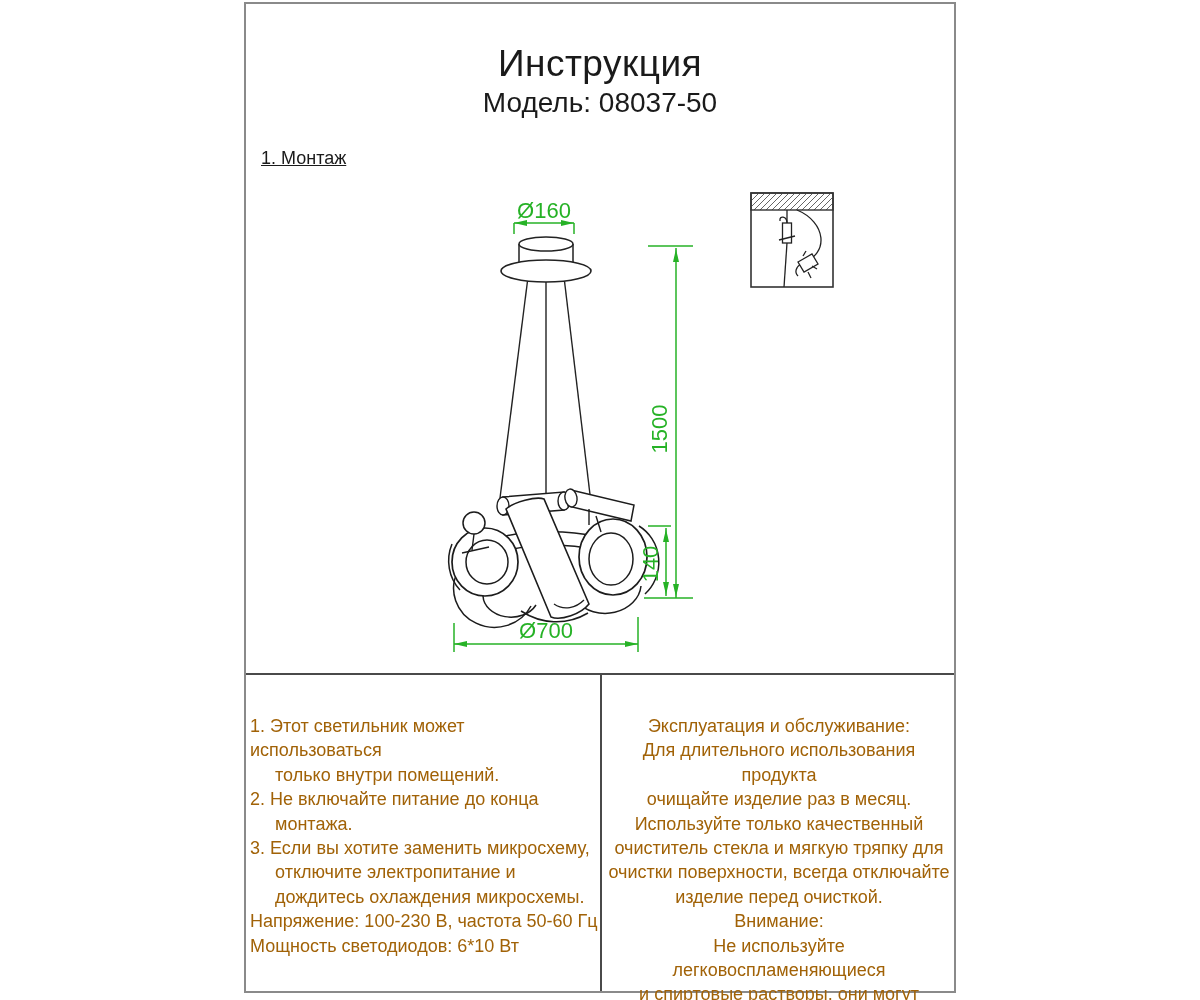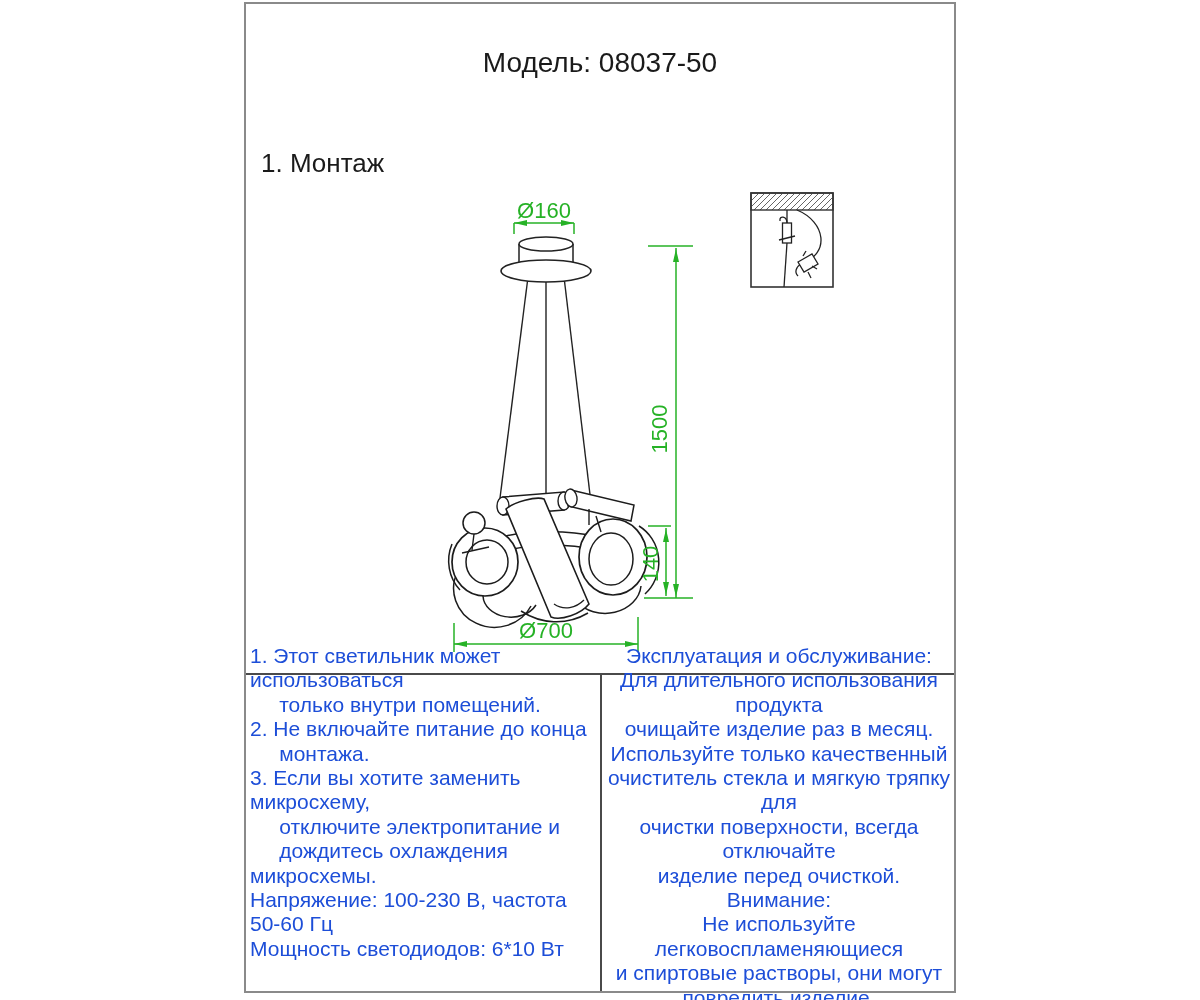--- a/index.html
+++ b/index.html
@@ -8,37 +8,38 @@
     font-family:"Liberation Sans","DejaVu Sans",sans-serif;color:#1a1a1a;
     overflow:hidden;
   }
   .page{
     position:absolute;left:244px;top:2px;width:712px;height:991px;
     box-sizing:border-box;border:2px solid #8a8a8a;background:#ffffff;
   }
   .title-block{position:absolute;left:0;top:40px;width:100%;text-align:center;}
   .doc-title{font-size:37px;line-height:40px;letter-spacing:0.5px;}
   .doc-model{font-size:28px;line-height:34px;margin-top:2px;}
-  .section-heading{position:absolute;left:15px;top:144px;font-size:26px;}
+  .section-heading{position:absolute;left:15px;top:144px;font-size:18px;text-decoration:underline;}
   svg.drawing{position:absolute;left:0;top:0;width:709px;height:670px;}
   .rule-h{position:absolute;left:0;right:0;top:669px;height:2px;background:#4a4a4a;}
   .rule-v{position:absolute;left:354px;top:669px;bottom:0;width:2px;background:#4a4a4a;}
   .note{
-    position:absolute;top:640px;font-size:21px;line-height:24.4px;
-    white-space:pre-wrap;color:#1d4ed8;
+    position:absolute;top:710px;font-size:18px;line-height:24.4px;
+    white-space:pre-wrap;color:#a16207;
   }
   .note-left{left:4px;width:348px;}
   .note-right{left:360px;width:346px;text-align:center;}
 </style>
 </head>
 <body>
 
 <div class="page">
 
   <div class="title-block">
+    <div class="doc-title">Инструкция</div>
     <div class="doc-model">Модель: 08037-50</div>
   </div>
 
   <div class="section-heading">1. Монтаж</div>
 
   <svg class="drawing" viewBox="0 0 709 670">
     <defs>
       <pattern id="hatch" width="6" height="6" patternUnits="userSpaceOnUse">
         <path d="M0,6 L6,0" stroke="#666" stroke-width="1"></path>
       </pattern>

